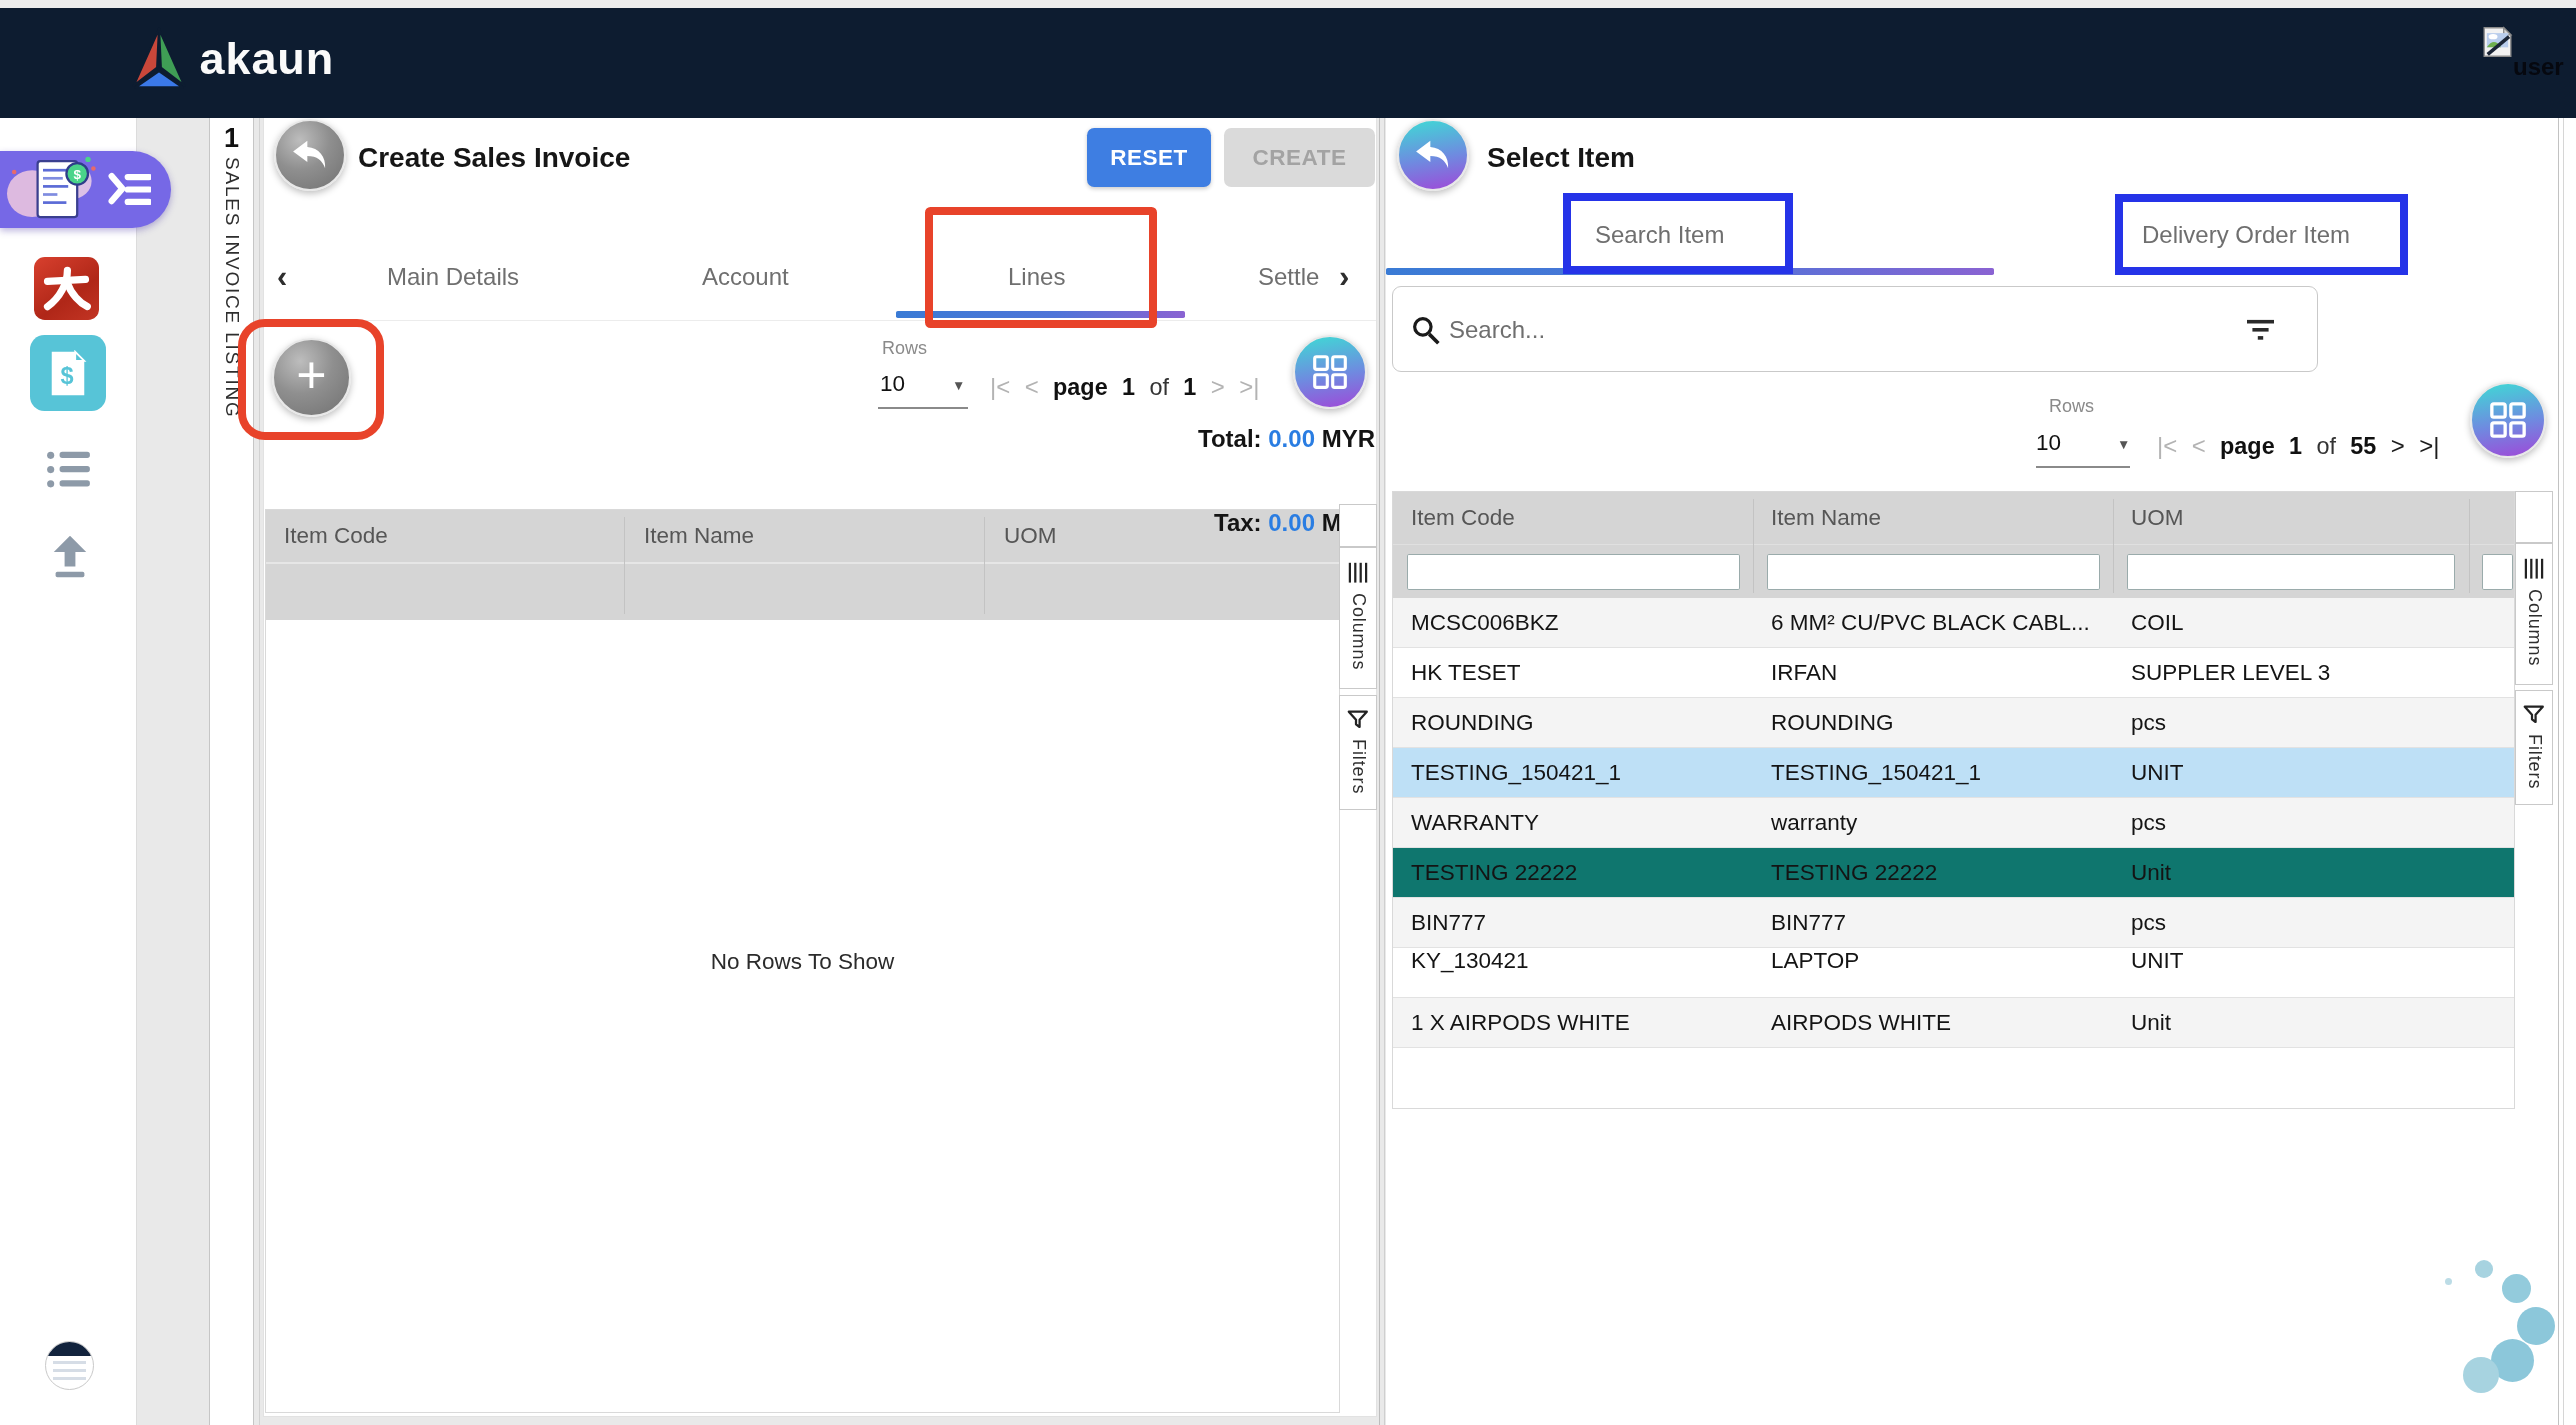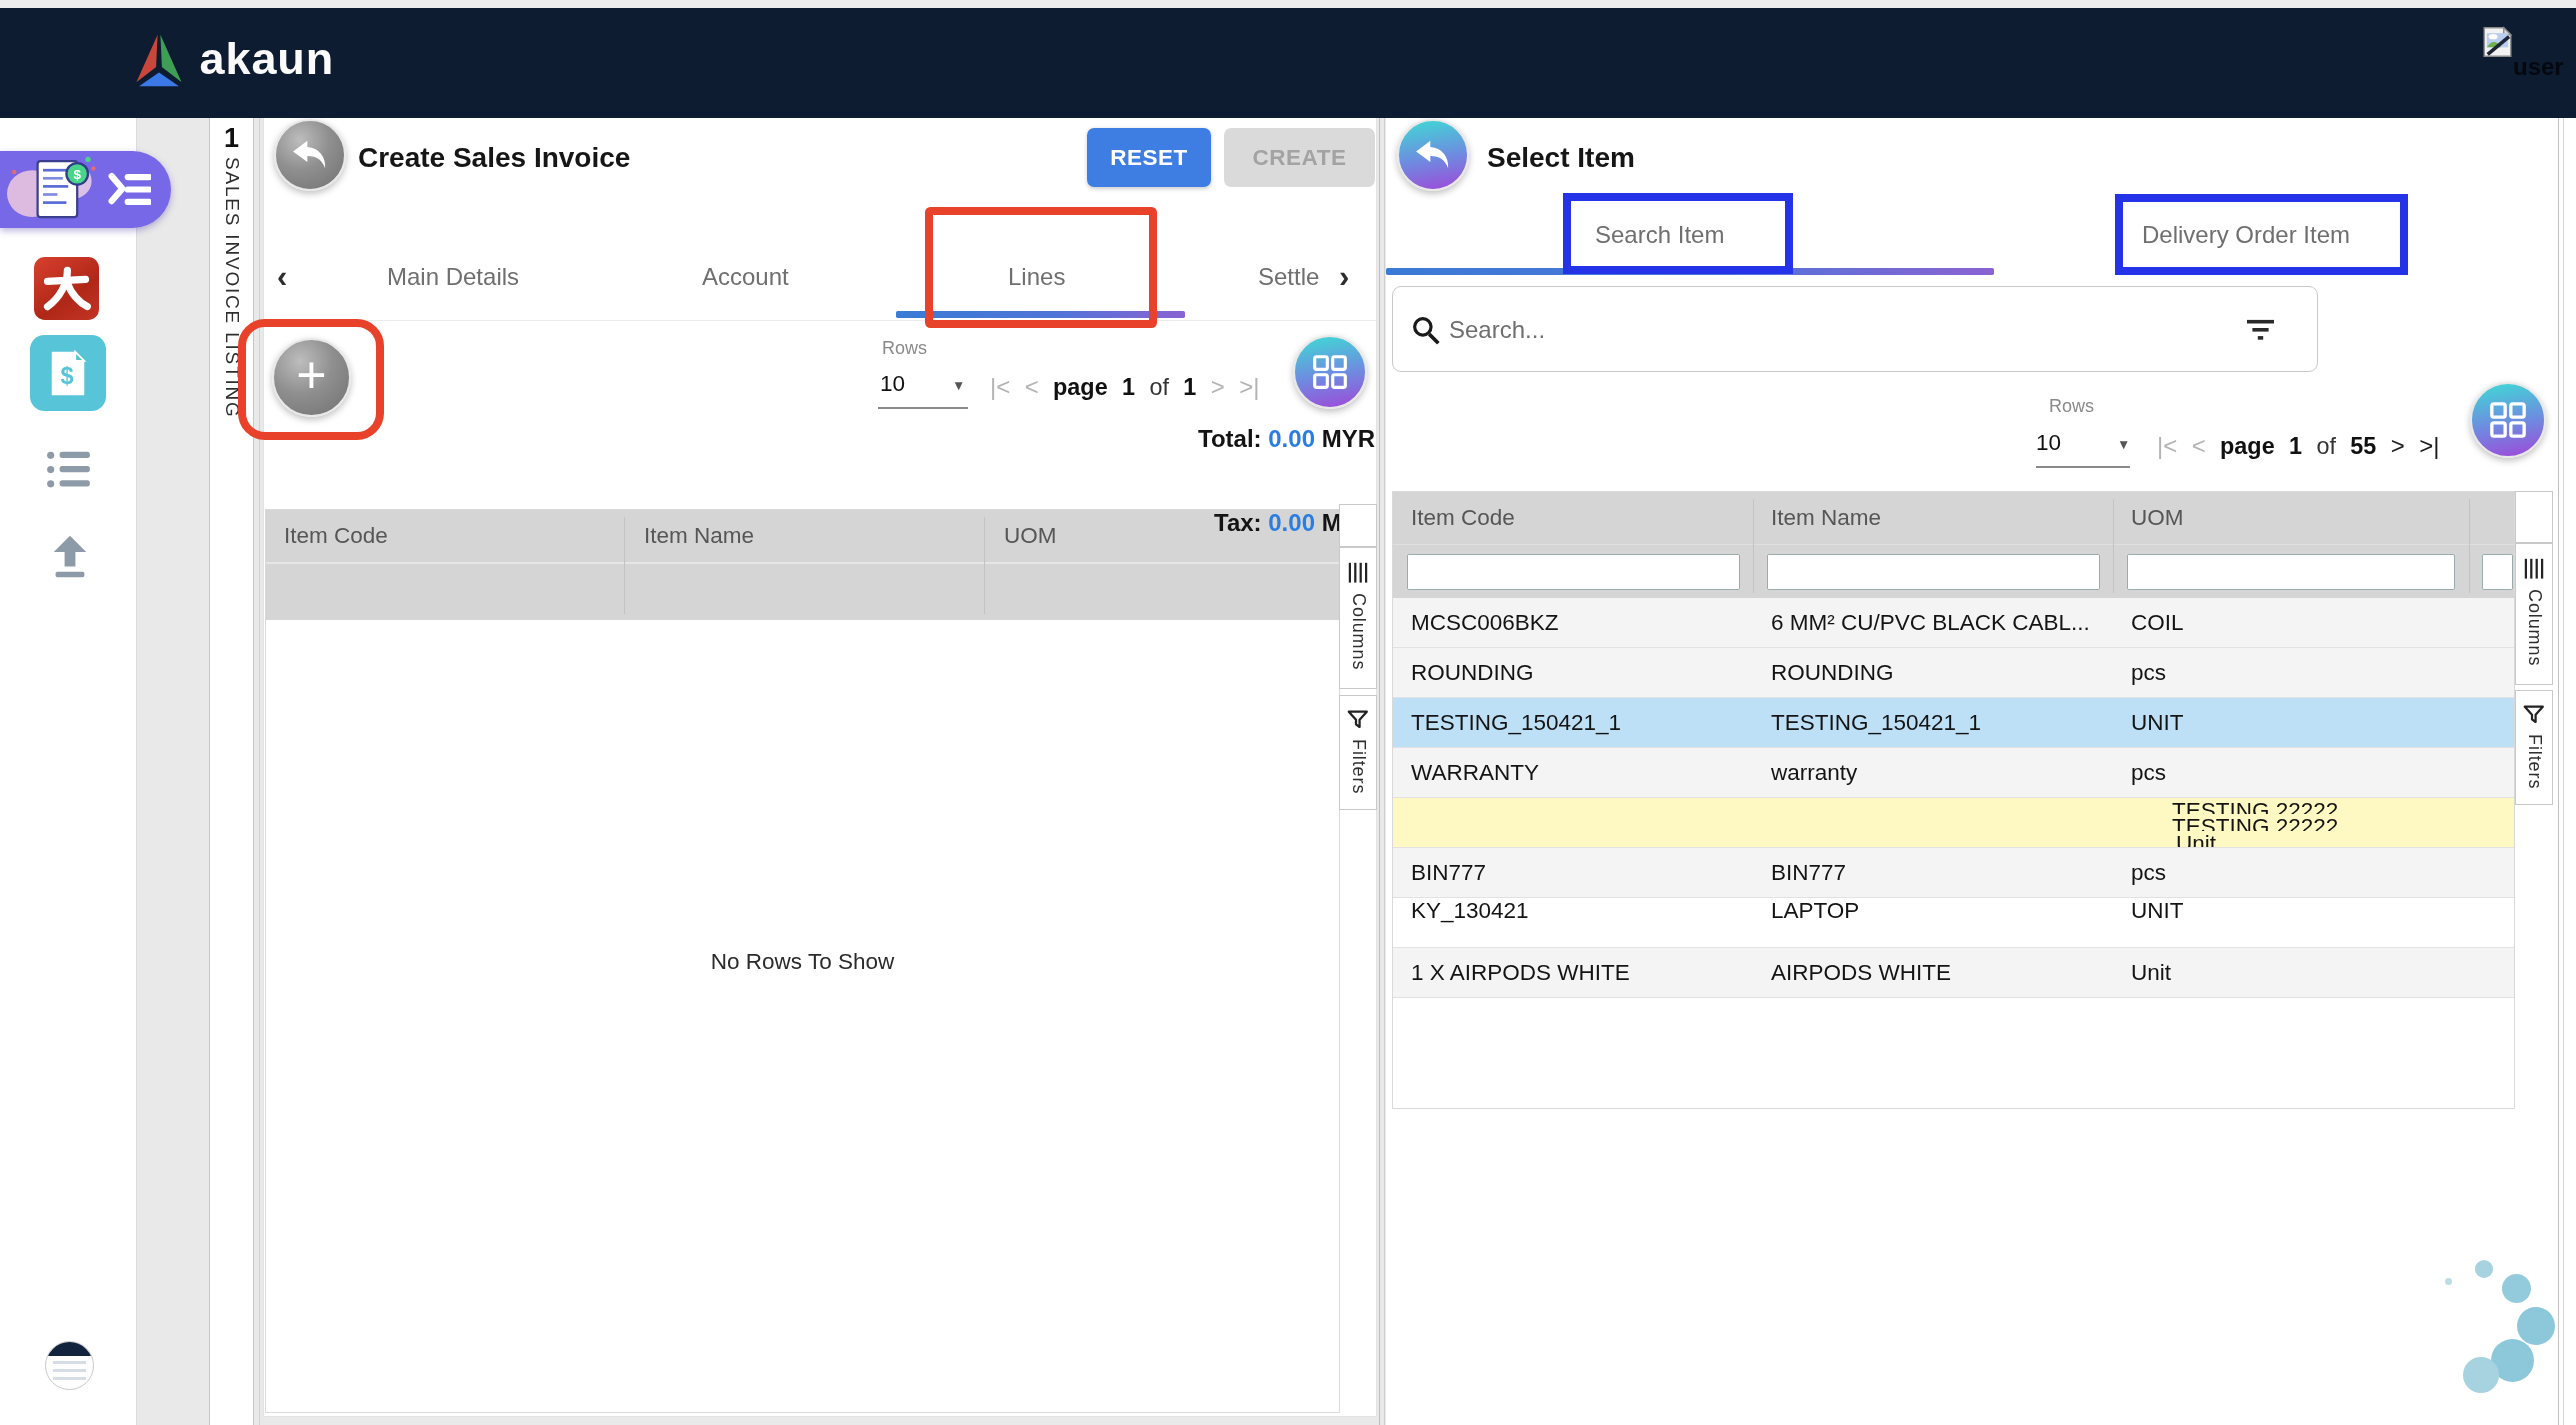--- a/index.html
+++ b/index.html
@@ -355,36 +355,41 @@
     </div>
     <div class="abs col-divider" style="left:360px; top:7.2px; height:94px;"></div>
     <div class="abs col-divider" style="left:720px; top:7.2px; height:94px;"></div>
     <div class="abs col-divider" style="left:1076px; top:7.2px; height:94px;"></div>
     <div id="right-table-body">
         <div class="row-sep" style="height: 50px; display: flex; align-items: center; background: rgb(244, 244, 244);">
           <div class="cell" style="padding-left: 18px; width: 360px; white-space: nowrap; overflow: hidden;">MCSC006BKZ</div>
           <div class="cell" style="padding-left: 18px; width: 360px; white-space: nowrap; overflow: hidden;">6 MM² CU/PVC BLACK CABL...</div>
           <div class="cell" style="padding-left: 18px; width: 356px; white-space: nowrap; overflow: hidden;">COIL</div>
         </div>
+        <div class="row-sep" style="height: 50px; display: flex; align-items: center; background: rgb(255, 255, 255);">
+          <div class="cell" style="padding-left: 18px; width: 360px; white-space: nowrap; overflow: hidden;">HK TESET</div>
+          <div class="cell" style="padding-left: 18px; width: 360px; white-space: nowrap; overflow: hidden;">IRFAN</div>
+          <div class="cell" style="padding-left: 18px; width: 356px; white-space: nowrap; overflow: hidden;">SUPPLER LEVEL 3</div>
+        </div>
         <div class="row-sep" style="height: 50px; display: flex; align-items: center; background: rgb(244, 244, 244);">
           <div class="cell" style="padding-left: 18px; width: 360px; white-space: nowrap; overflow: hidden;">ROUNDING</div>
           <div class="cell" style="padding-left: 18px; width: 360px; white-space: nowrap; overflow: hidden;">ROUNDING</div>
           <div class="cell" style="padding-left: 18px; width: 356px; white-space: nowrap; overflow: hidden;">pcs</div>
         </div>
         <div class="row-sep" style="height: 50px; display: flex; align-items: center; background: rgb(190, 224, 246);">
           <div class="cell" style="padding-left: 18px; width: 360px; white-space: nowrap; overflow: hidden;">TESTING_150421_1</div>
           <div class="cell" style="padding-left: 18px; width: 360px; white-space: nowrap; overflow: hidden;">TESTING_150421_1</div>
           <div class="cell" style="padding-left: 18px; width: 356px; white-space: nowrap; overflow: hidden;">UNIT</div>
         </div>
         <div class="row-sep" style="height: 50px; display: flex; align-items: center; background: rgb(244, 244, 244);">
           <div class="cell" style="padding-left: 18px; width: 360px; white-space: nowrap; overflow: hidden;">WARRANTY</div>
           <div class="cell" style="padding-left: 18px; width: 360px; white-space: nowrap; overflow: hidden;">warranty</div>
           <div class="cell" style="padding-left: 18px; width: 356px; white-space: nowrap; overflow: hidden;">pcs</div>
         </div>
-        <div class="row-sep" style="height: 50px; display: flex; align-items: flex-end; background: #fef9c3; flex-direction: column;">
+        <div class="row-sep" style="height: 50px; display: flex; align-items: center; background: #0f766e;">
           <div class="cell" style="padding-left: 18px; width: 360px; white-space: nowrap; overflow: hidden;">TESTING 22222</div>
           <div class="cell" style="padding-left: 18px; width: 360px; white-space: nowrap; overflow: hidden;">TESTING 22222</div>
           <div class="cell" style="padding-left: 18px; width: 356px; white-space: nowrap; overflow: hidden;">Unit</div>
         </div>
         <div class="row-sep" style="height: 50px; display: flex; align-items: center; background: rgb(244, 244, 244);">
           <div class="cell" style="padding-left: 18px; width: 360px; white-space: nowrap; overflow: hidden;">BIN777</div>
           <div class="cell" style="padding-left: 18px; width: 360px; white-space: nowrap; overflow: hidden;">BIN777</div>
           <div class="cell" style="padding-left: 18px; width: 356px; white-space: nowrap; overflow: hidden;">pcs</div>
         </div>
         <div class="row-sep" style="height: 50px; display: flex; align-items: flex-start; background: rgb(255, 255, 255);">

